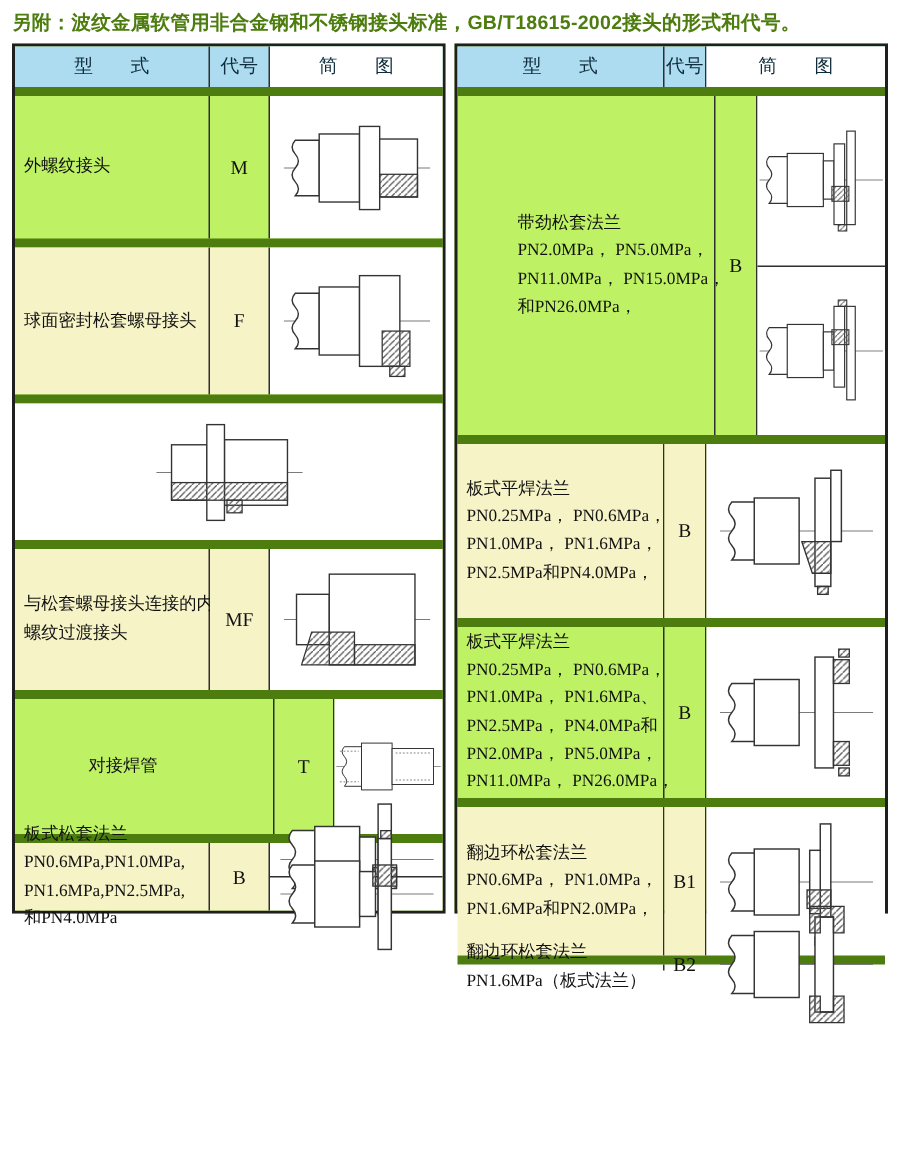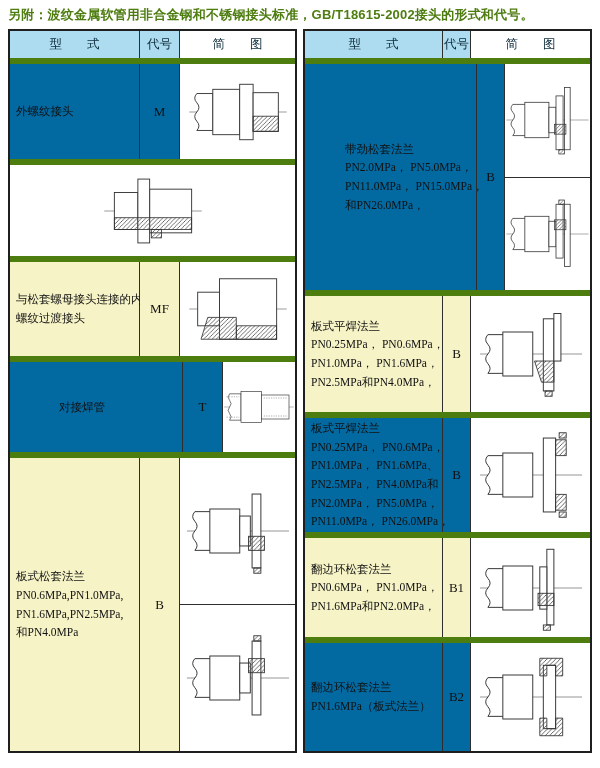--- a/index.html
+++ b/index.html
@@ -9,22 +9,22 @@
     -webkit-font-smoothing:antialiased;
     overflow:hidden;position:relative;
   }
   .page-title{
     padding:6px 8px 5px 8px;
     font-size:13px;font-weight:700;color:#4d7c0f;
     letter-spacing:.2px;white-space:nowrap;
   }
   .tables{display:flex;margin-left:8px;column-gap:6px;}
   .tbl{
-    width:289px;height:724px;box-sizing:border-box;
-    border:2px solid #1f1f1f;background:#0369a1;
+    width:289px;height:580px;box-sizing:border-box;
+    border:2px solid #1f1f1f;background:#bef264;
     display:flex;flex-direction:column;
   }
   .tr{display:flex;box-sizing:border-box;border-top:6px solid #4d7c0f;min-height:0;}
   .tr:first-child{border-top:none;}
   .tr.head{background:#addcf0;}
   .c{box-sizing:border-box;border-right:1px solid #2e2e2e;display:flex;align-items:center;min-width:0;}
   .c:last-child{border-right:none;}
   .c-type{padding:2px 3px 2px 6px;
     font-family:"Liberation Serif",serif;font-size:11.5px;line-height:1.62;
     color:#111;white-space:pre;justify-content:flex-start;}
@@ -95,20 +95,36 @@
                 <use href="#g-hose"></use>
                 <use href="#g-body"></use>
               <rect class="ln" x="62" y="17" width="16" height="66"></rect>
               <rect class="ln" x="78" y="27" width="30" height="46"></rect>
               <rect class="ht" x="78" y="55" width="30" height="18"></rect>
             </svg>
           </div>
         </div>
       </div>
 
+      <div class="tr yellow" style="flex:0 0 104px;">
+        <div class="c c-type">球面密封松套螺母接头</div>
+        <div class="c c-code">F</div>
+        <div class="c c-diag">
+          <div class="sub">
+            <svg class="dg" viewBox="0 0 120 100">
+              <use href="#g-cl"></use>
+                <use href="#g-hose"></use>
+                <use href="#g-body"></use>
+              <rect class="ln" x="62" y="14" width="32" height="72"></rect>
+              <rect class="ht" x="80" y="58" width="22" height="28"></rect>
+              <rect class="ht" x="86" y="86" width="12" height="8"></rect>
+            </svg>
+          </div>
+        </div>
+      </div>
 
       <div class="tr" style="flex:0 0 97px;">
         <div class="c c-diag">
           <div class="sub">
             <svg class="dg" viewBox="0 0 120 100">
               <use href="#g-cl"></use>
               <rect class="ln" x="14" y="28" width="28" height="44"></rect>
               <rect class="ln" x="56" y="24" width="50" height="52"></rect>
               <rect class="ln" x="42" y="12" width="14" height="76"></rect>
               <rect class="ht" x="14" y="58" width="92" height="14"></rect>

